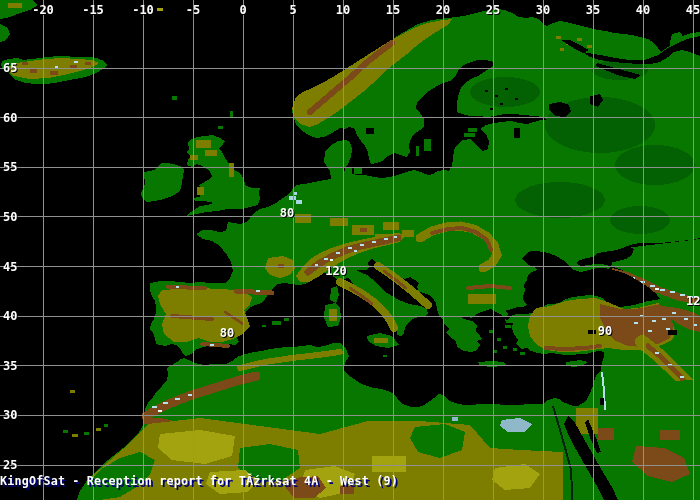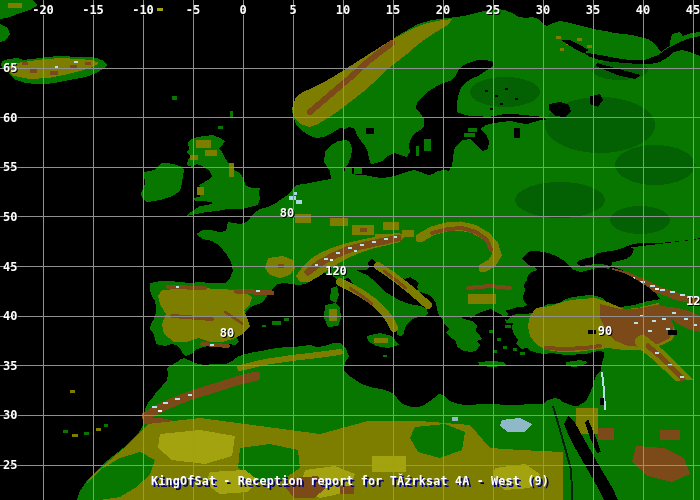--- a/index.html
+++ b/index.html
@@ -3,21 +3,21 @@
 <meta charset="utf-8">
 <style>
   html,body{margin:0;padding:0;background:#000;}
   #stage{position:relative;width:700px;height:500px;overflow:hidden;background:var(--c-sea,#000);
          font-family:"DejaVu Sans Mono","Liberation Mono",monospace;}
   #map{position:absolute;left:0;top:0;}
   .axis-label{font:bold 12px "DejaVu Sans Mono","Liberation Mono",monospace;fill:var(--c-text,#fff);}
   .marker-label{font:bold 12px "DejaVu Sans Mono","Liberation Mono",monospace;}
   .marker-shadow{fill:var(--c-textshadow,#000);}
   .marker-main{fill:var(--c-text,#fff);}
-  #title-bar{position:absolute;left:0;top:474px;width:700px;text-align:center;
+  #title-bar{position:absolute;left:0;top:474px;width:700px;
     font:bold 11.7px "DejaVu Sans Mono","Liberation Mono",monospace;
     color:var(--c-title,#fff);text-shadow:2px 2px 0 var(--c-titleshadow,#007);
     letter-spacing:.2px;white-space:nowrap;}
 </style>
 </head>
 <body>
 
 <div id="stage" style="--c-sea: #000000; --c-land: #077700; --c-landdark: #045c04; --c-olive: #7d7d00; --c-khaki: #a3a310; --c-brown: #7c4a18; --c-glacier: #b5e2ea; --c-lowblue: #a7d6e2; --c-grid: #909090; --c-text: #ffffff; --c-textshadow: #000000; --c-title: #ffffff; --c-titleshadow: #000077;">
 
 <svg id="map" width="700" height="500" viewBox="0 0 700 500" shape-rendering="crispEdges">

